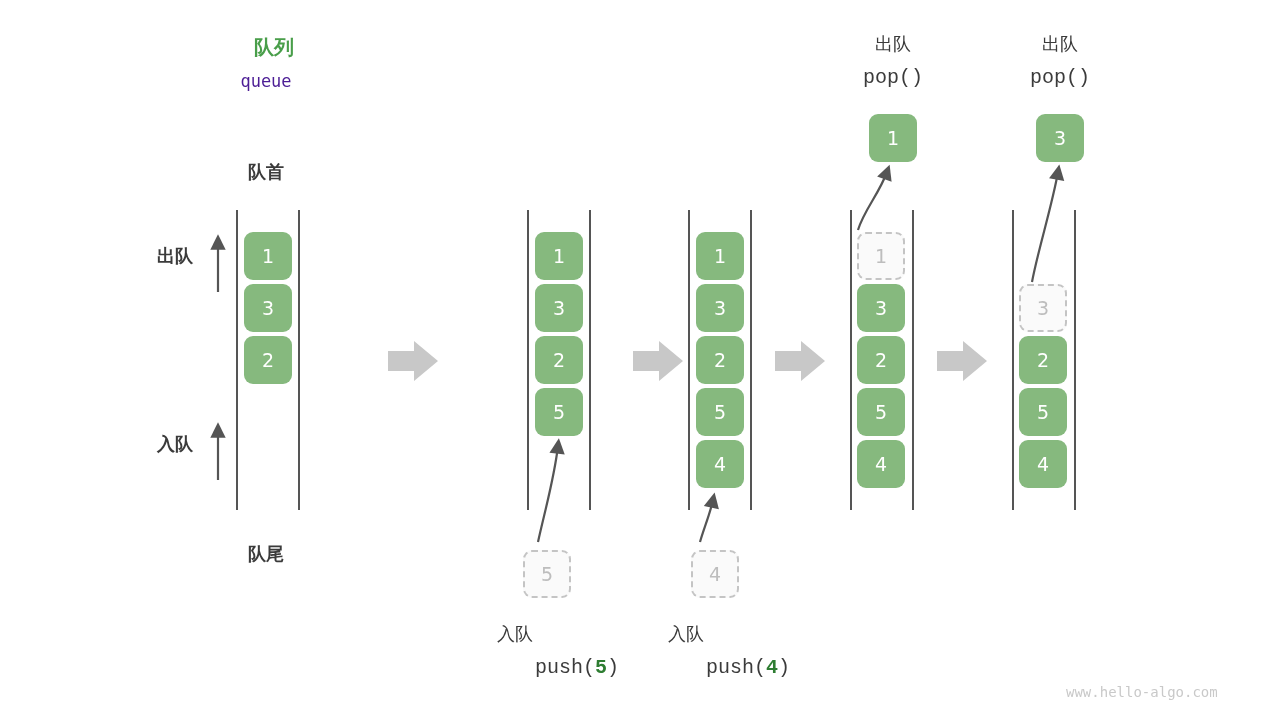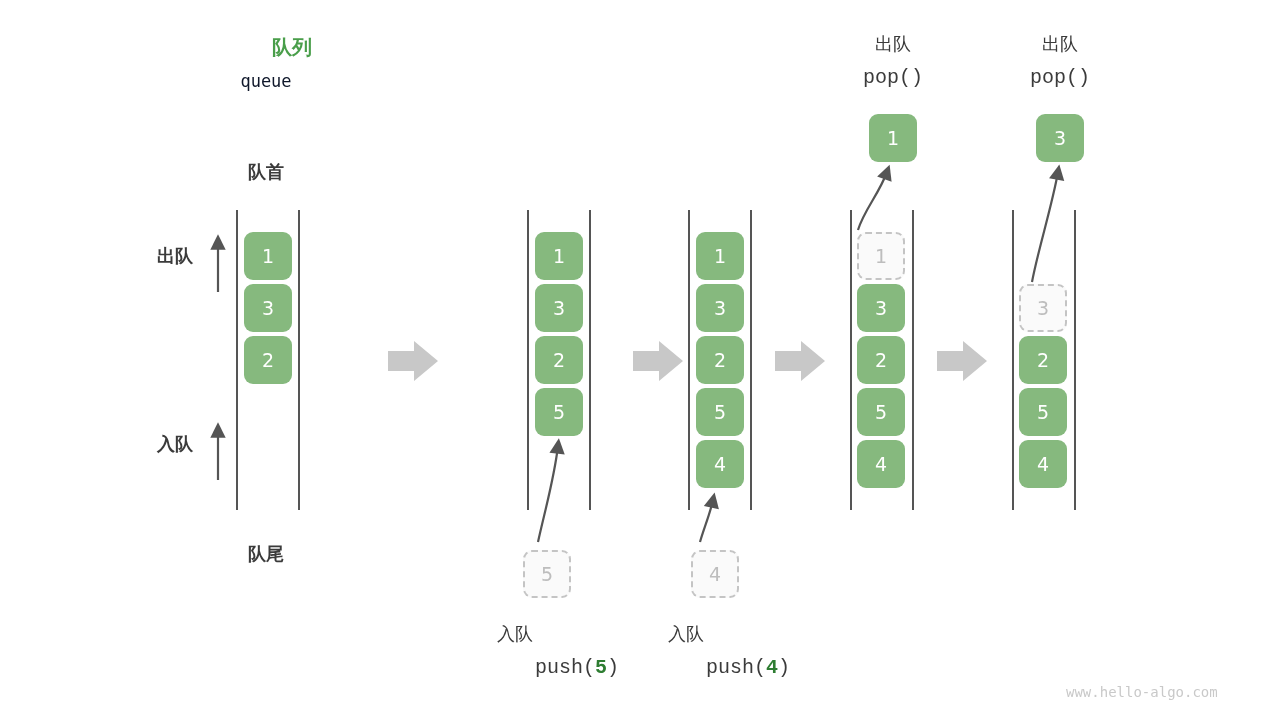--- a/index.html
+++ b/index.html
@@ -27,21 +27,21 @@
     font-family: "DejaVu Sans", "Liberation Sans", sans-serif;
     font-weight: bold;
     font-size: 20px;
     color: #499e4a;
     text-align: center;
     white-space: nowrap;
   }
   .title-en {
     font-family: "DejaVu Sans Mono", "Liberation Mono", monospace;
     font-size: 17px;
-    color: #0f172a;
+    color: #4c1d95;
     text-align: center;
     white-space: nowrap;
   }
   .label-cn-bold {
     font-family: "DejaVu Sans", "Liberation Sans", sans-serif;
     font-weight: bold;
     font-size: 18px;
     color: #3b3b3b;
     text-align: center;
     white-space: nowrap;
@@ -102,21 +102,21 @@
     white-space: nowrap;
   }
 
   svg { overflow: visible; display: block; }
 </style>
 </head>
 <body>
 
 <div id="stage">
 
-  <div class="title-cn abs" style="left:192px; top:34px; width:120px;text-align:right;">队列</div>
+  <div class="title-cn abs" style="left:214px; top:34px; width:120px;">队列</div>
   <div class="title-en abs" style="left:206px; top:71px; width:120px;">queue</div>
 
   <div class="label-cn-bold abs" style="left:206px; top:160px; width:120px;">队首</div>
   <div class="label-cn-bold abs" style="left:206px; top:542px; width:120px;">队尾</div>
 
   <div class="label-cn-bold abs" style="left:145px; top:244px; width:60px;">出队</div>
   <svg class="abs" style="left:208px; top:232px;" width="20" height="62">
     <defs>
       <marker id="mk-thin" markerWidth="9" markerHeight="9" refX="4.5" refY="4.5" orient="auto">
         <path d="M1,1 L8,4.5 L1,8 z" fill="#555"></path>

